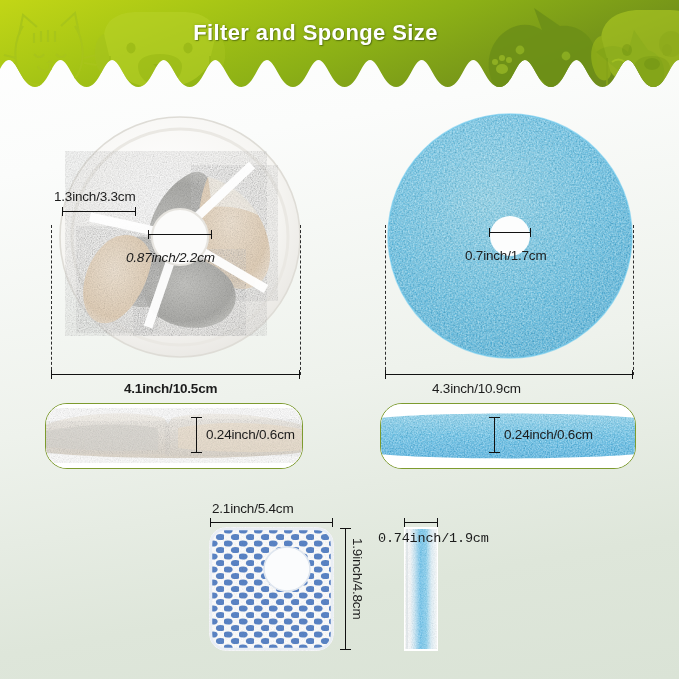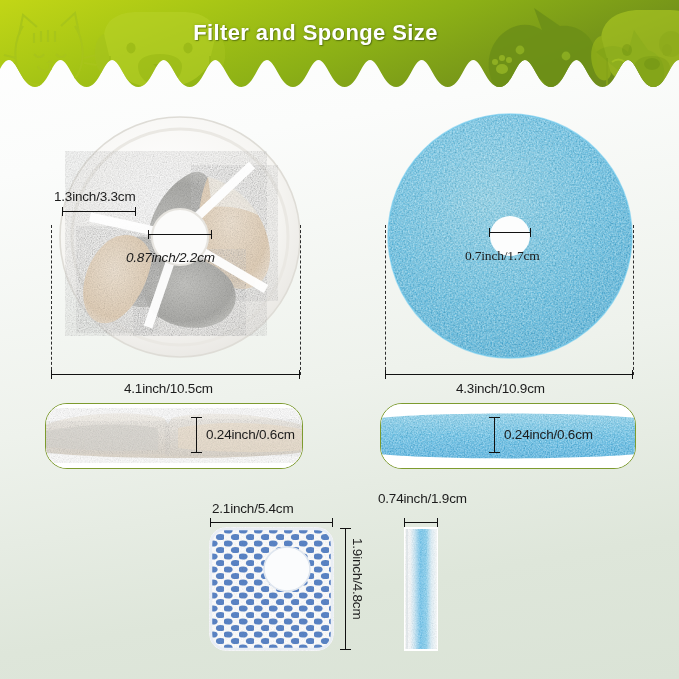--- a/index.html
+++ b/index.html
@@ -318,21 +318,21 @@
 
   <div class="dim-label" style="left:54px; top:189px;">1.3inch/3.3cm</div>
   <div class="hbar" style="left:62px; top:211px; width:74px;"></div>
 
   <div class="hbar" style="left:148px; top:234px; width:64px;"></div>
   <div class="dim-label" style="left:126px; top:250px;font-style:italic;">0.87inch/2.2cm</div>
 
   <div class="dashline" style="left:51px; top:225px; height:150px;"></div>
   <div class="dashline" style="left:300px; top:225px; height:150px;"></div>
   <div class="hbar" style="left:51px; top:374px; width:249px;"></div>
-  <div class="dim-label" style="left:124px; top:381px;">4.1inch/10.5cm</div>
+  <div class="dim-label" style="left:124px; top:381px;font-weight:bold;">4.1inch/10.5cm</div>
 
   <div id="sponge-disc">
     <svg width="248" height="248" viewBox="0 0 248 248">
       <defs>
         <radialGradient id="spongeG" cx="0.42" cy="0.34" r="0.8">
           <stop offset="0%" stop-color="#7fd4f2"></stop>
           <stop offset="55%" stop-color="#57c2ee"></stop>
           <stop offset="100%" stop-color="#3fb0e4"></stop>
         </radialGradient>
         <filter id="foam">
@@ -344,26 +344,26 @@
           <feComposite in="SourceGraphic" in2="g" operator="arithmetic" k1="0.75" k2="0.42" k3="0" k4="0"></feComposite>
         </filter>
       </defs>
       <circle cx="124" cy="124" r="122" fill="url(#spongeG)" filter="url(#foam)"></circle>
       <circle cx="124" cy="124" r="122" fill="none" stroke="#69c8ef" stroke-width="1.5" opacity="0.6"></circle>
       <circle cx="124" cy="124" r="20" fill="#fcfdfd"></circle>
     </svg>
   </div>
 
   <div class="hbar" style="left:489px; top:232px; width:42px;"></div>
-  <div class="dim-label" style="left:465px; top:248px;font-family:Liberation Serif, serif;">0.7inch/1.7cm</div>
+  <div class="dim-label" style="left:465px; top:248px;">0.7inch/1.7cm</div>
 
   <div class="dashline" style="left:385px; top:225px; height:150px;"></div>
   <div class="dashline" style="left:633px; top:225px; height:150px;"></div>
   <div class="hbar" style="left:385px; top:374px; width:248px;"></div>
-  <div class="dim-label" style="left:456px; top:381px;">4.3inch/10.9cm</div>
+  <div class="dim-label" style="left:432px; top:381px;">4.3inch/10.9cm</div>
 
   <div id="panel-left" class="thick-panel">
     <svg width="256" height="64" viewBox="0 0 256 64">
       <defs>
         <linearGradient id="fsideG" x1="0" y1="0" x2="0" y2="1">
           <stop offset="0%" stop-color="#f7f4ef"></stop>
           <stop offset="45%" stop-color="#ece7df"></stop>
           <stop offset="100%" stop-color="#e0d9ce"></stop>
         </linearGradient>
         <filter id="speck2">
@@ -460,16 +460,16 @@
           </feComponentTransfer>
           <feComposite in="SourceGraphic" in2="g" operator="arithmetic" k1="0.65" k2="0.5" k3="0" k4="0"></feComposite>
         </filter>
       </defs>
       <rect x="0" y="0" width="34" height="124" fill="#ffffff"></rect>
       <rect x="1" y="2" width="32" height="120" fill="url(#stripG)" filter="url(#stripTex)"></rect>
       <path d="M3,2 L3,122" stroke="#cfd8dd" stroke-width="1" fill="none"></path>
     </svg>
   </div>
 
-  <div class="dim-label" style="left:378px; top:491px;">0.74inch/1.9cm</div>
+  <div class="dim-label" style="left:378px; top:531px;font-family:Liberation Mono, monospace;">0.74inch/1.9cm</div>
   <div class="hbar" style="left:404px; top:522px; width:34px;"></div>
 
 </div>
 
 </body></html>

